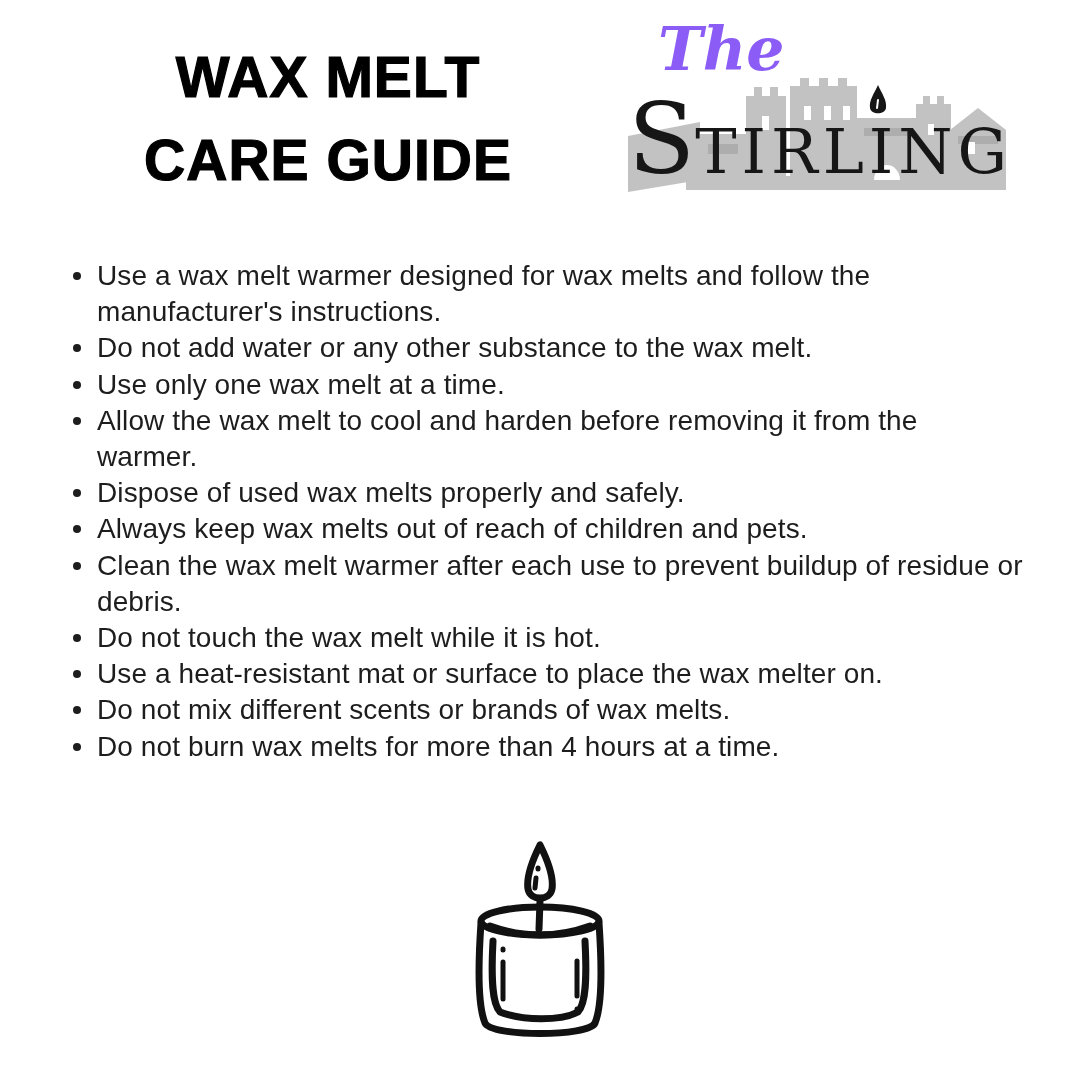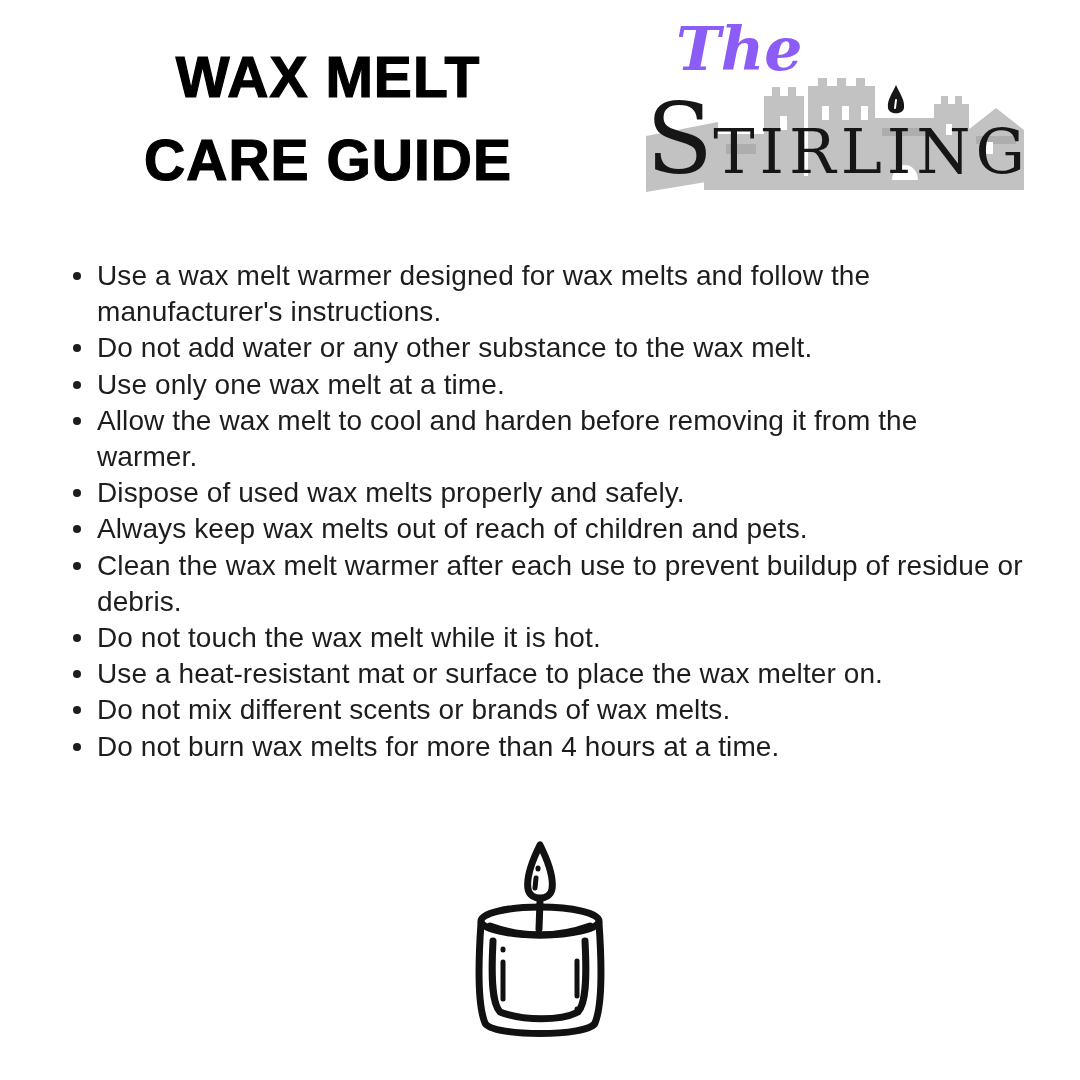--- a/index.html
+++ b/index.html
@@ -12,21 +12,21 @@
     overflow: hidden;
     font-family: "Liberation Sans", sans-serif;
     color: #1d1d1d;
   }
 
   
   .header {
     display: flex;
     justify-content: space-between;
     align-items: flex-start;
-    padding: 20px 30px 0 58px;
+    padding: 20px 48px 0 58px;
     height: 212px;
   }
   .title {
     width: 540px;
     margin-top: 16px;
     text-align: center;
     font-weight: bold;
     font-size: 57px;
     line-height: 1.46;
     letter-spacing: 1px;

